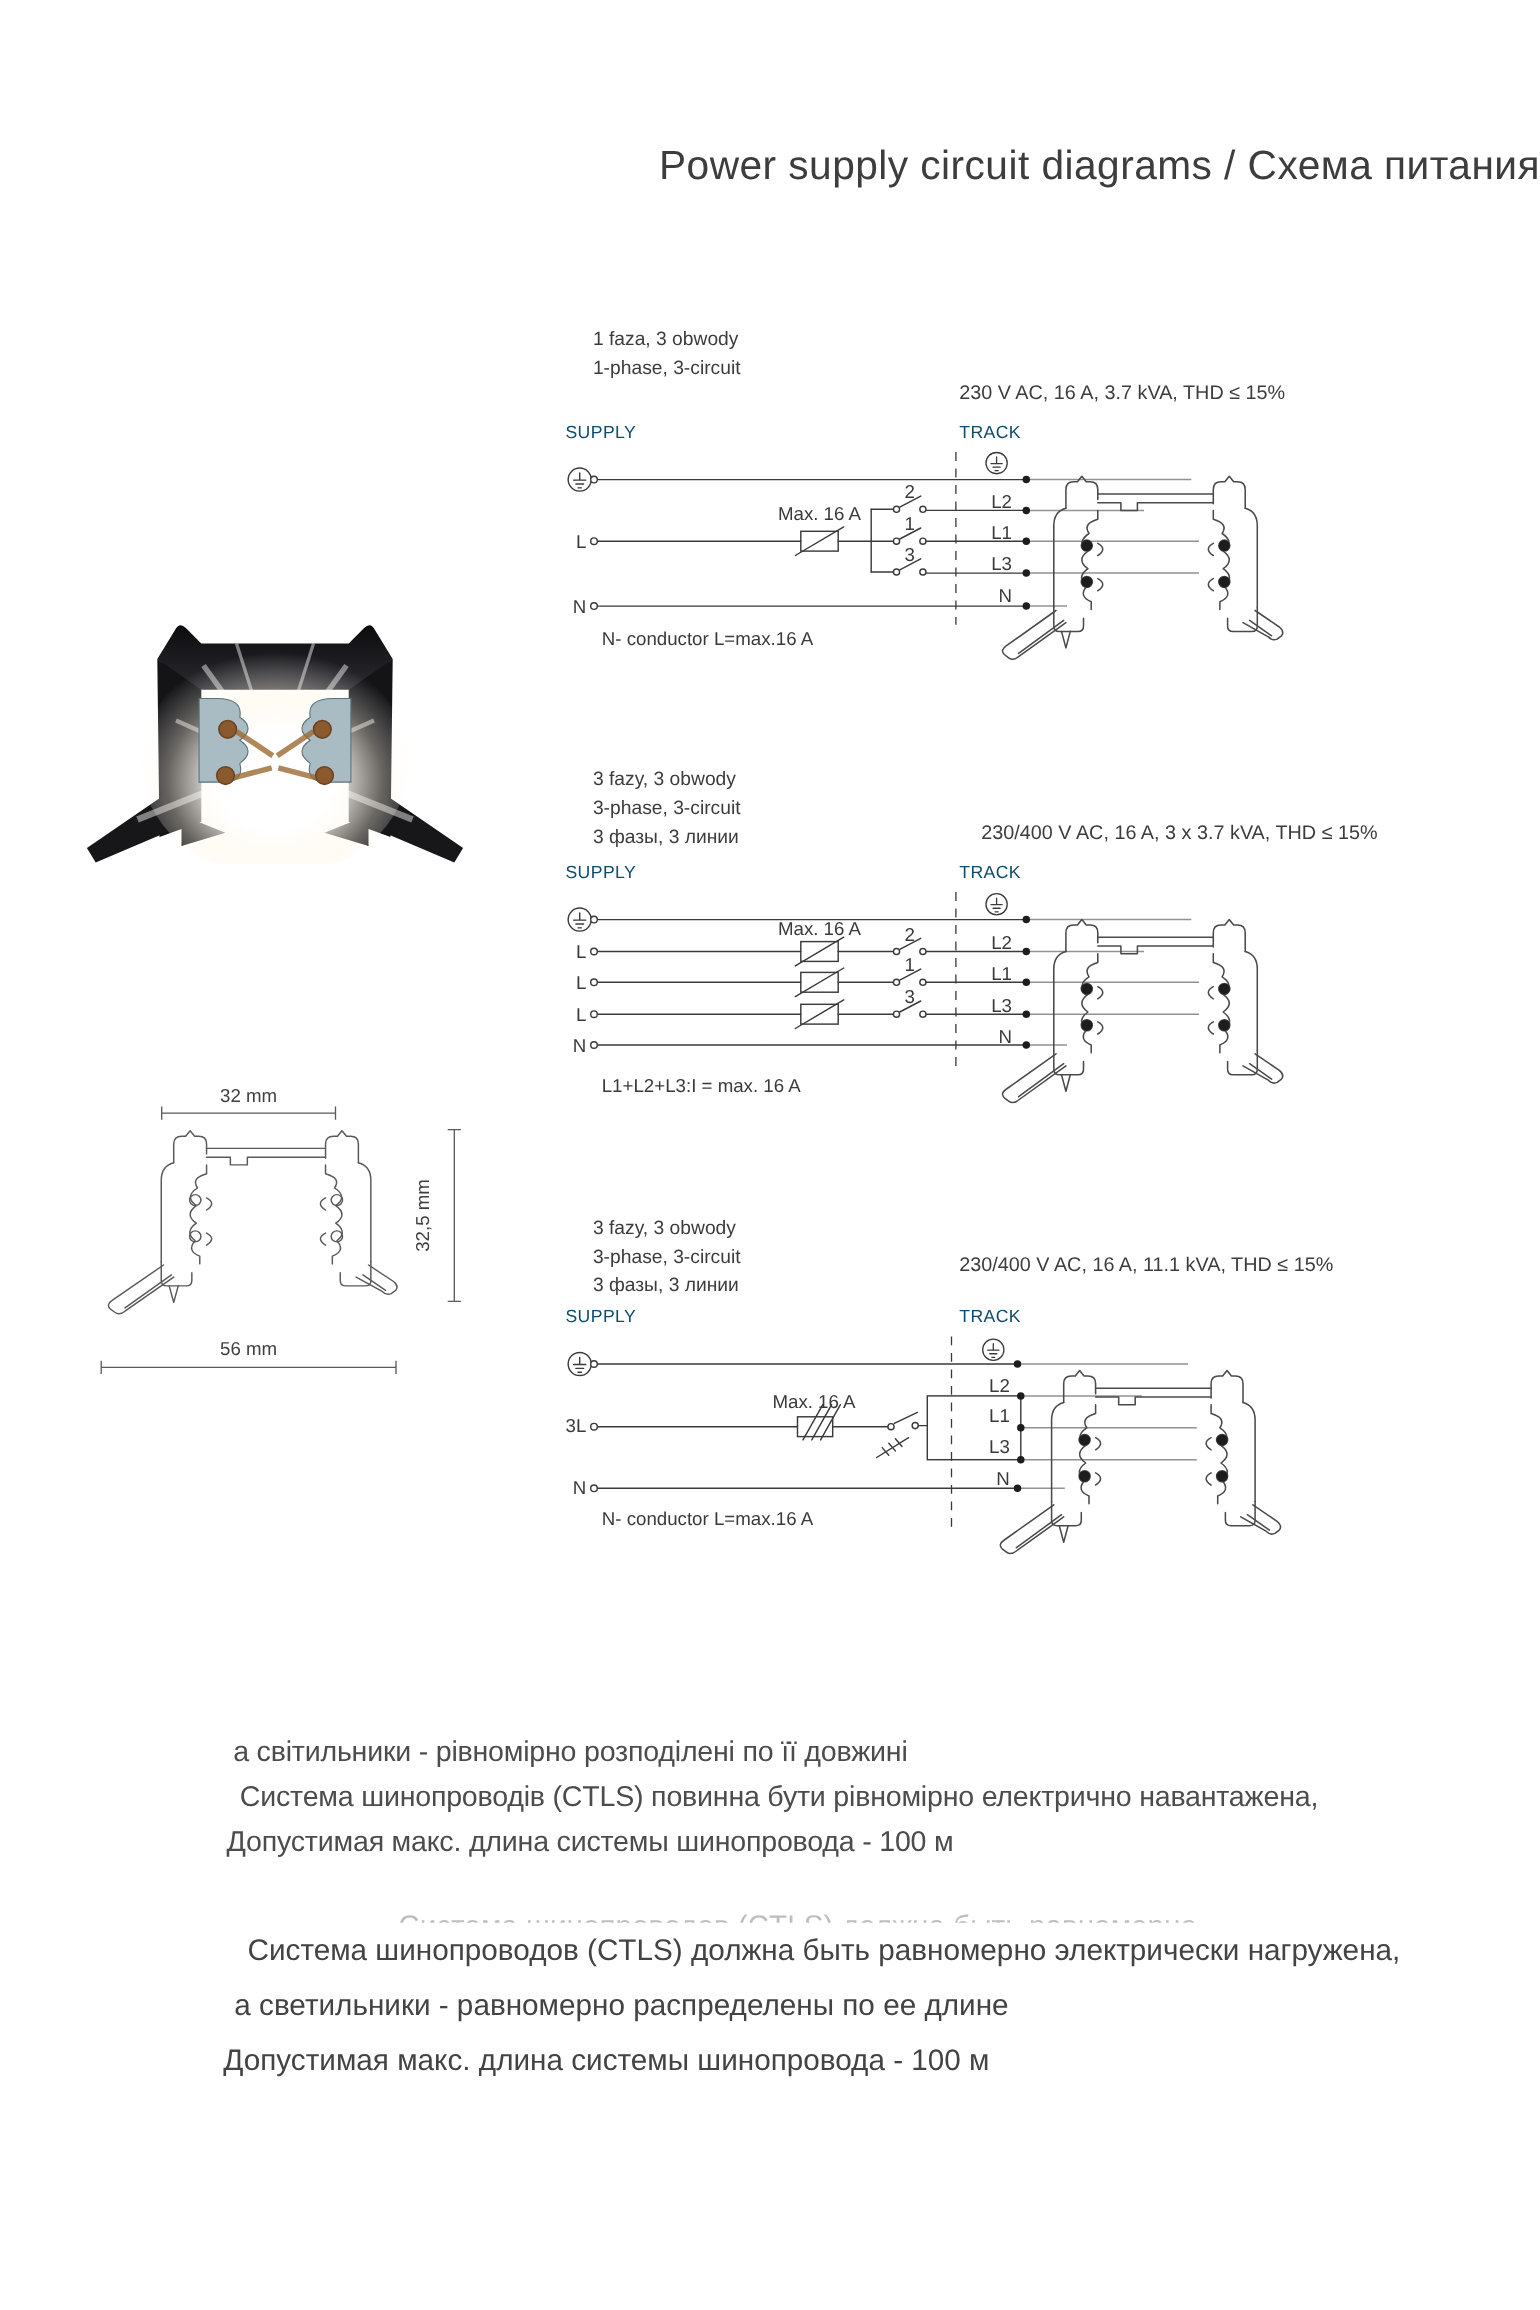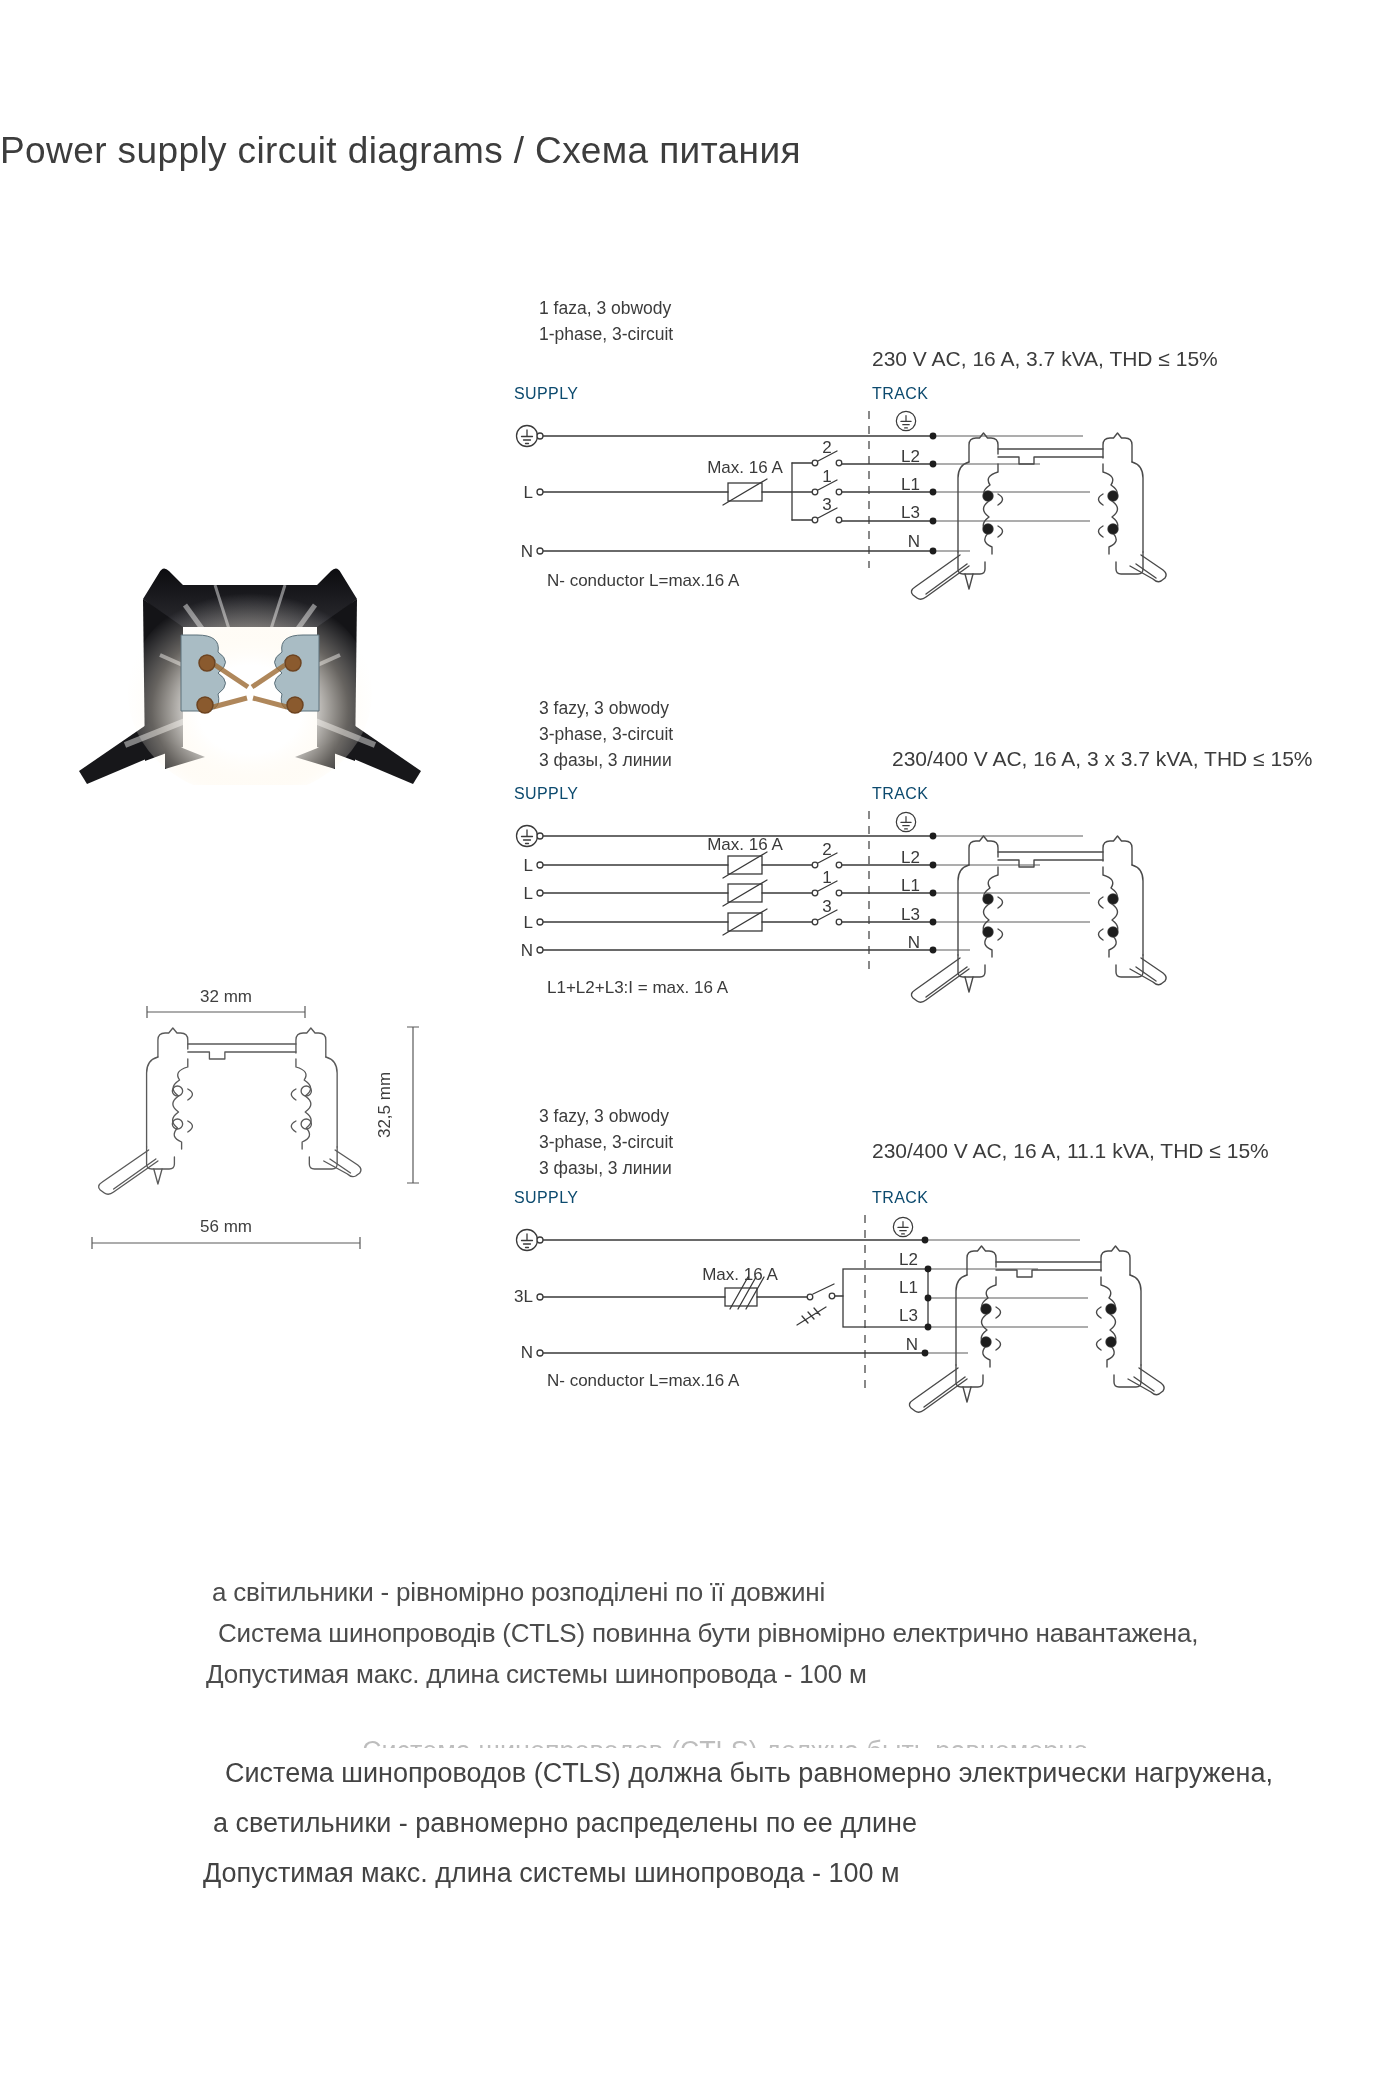--- a/index.html
+++ b/index.html
@@ -1,22 +1,22 @@
 <!DOCTYPE html>
 <html><head>
 <meta charset="utf-8">
 <style>
   html,body{margin:0;padding:0;background:#fff;}
   .page{position:relative;width:1400px;height:2100px;background:#ffffff;
         font-family:"Liberation Sans",sans-serif;color:#3a3a3a;overflow:hidden;}
   .abs{position:absolute;}
-  .title{width:1400px;text-align:left;font-size:37px;font-weight:300;
+  .title{width:1400px;text-align:right;font-size:37px;font-weight:300;
          color:#3d3d3d;letter-spacing:.4px;}
   .variant{font-size:17.5px;line-height:26px;color:#3c3c3c;margin-left:39px;}
-  .spec{font-size:21px;color:#3c3c3c;white-space:nowrap;}
+  .spec{font-size:18px;color:#3c3c3c;white-space:nowrap;}
   .small-label{font-size:16px;letter-spacing:.4px;color:#0c4a6e;}
   .note-uk{font-size:26px;line-height:41px;color:#4c4c4c;font-weight:500;letter-spacing:-.2px;white-space:nowrap;}
   .note-ru{font-size:27px;line-height:50px;color:#434343;white-space:nowrap;}
   .ghost{height:13px;overflow:hidden;opacity:.38;filter:blur(.6px);}
   .ghost div{font-size:27px;line-height:32px;color:#555;}
   svg text{font-family:"Liberation Sans",sans-serif;font-size:17px;fill:#3a3a3a;}
   .wire{stroke:#3a3a3a;stroke-width:1.3;fill:none;stroke-linecap:round;}
   .wireg{stroke:#929292;stroke-width:1.4;fill:none;}
   .dash{stroke:#3a3a3a;stroke-width:1.2;stroke-dasharray:8 7;fill:none;}
   .term{fill:#fff;stroke:#3a3a3a;stroke-width:1.3;}

